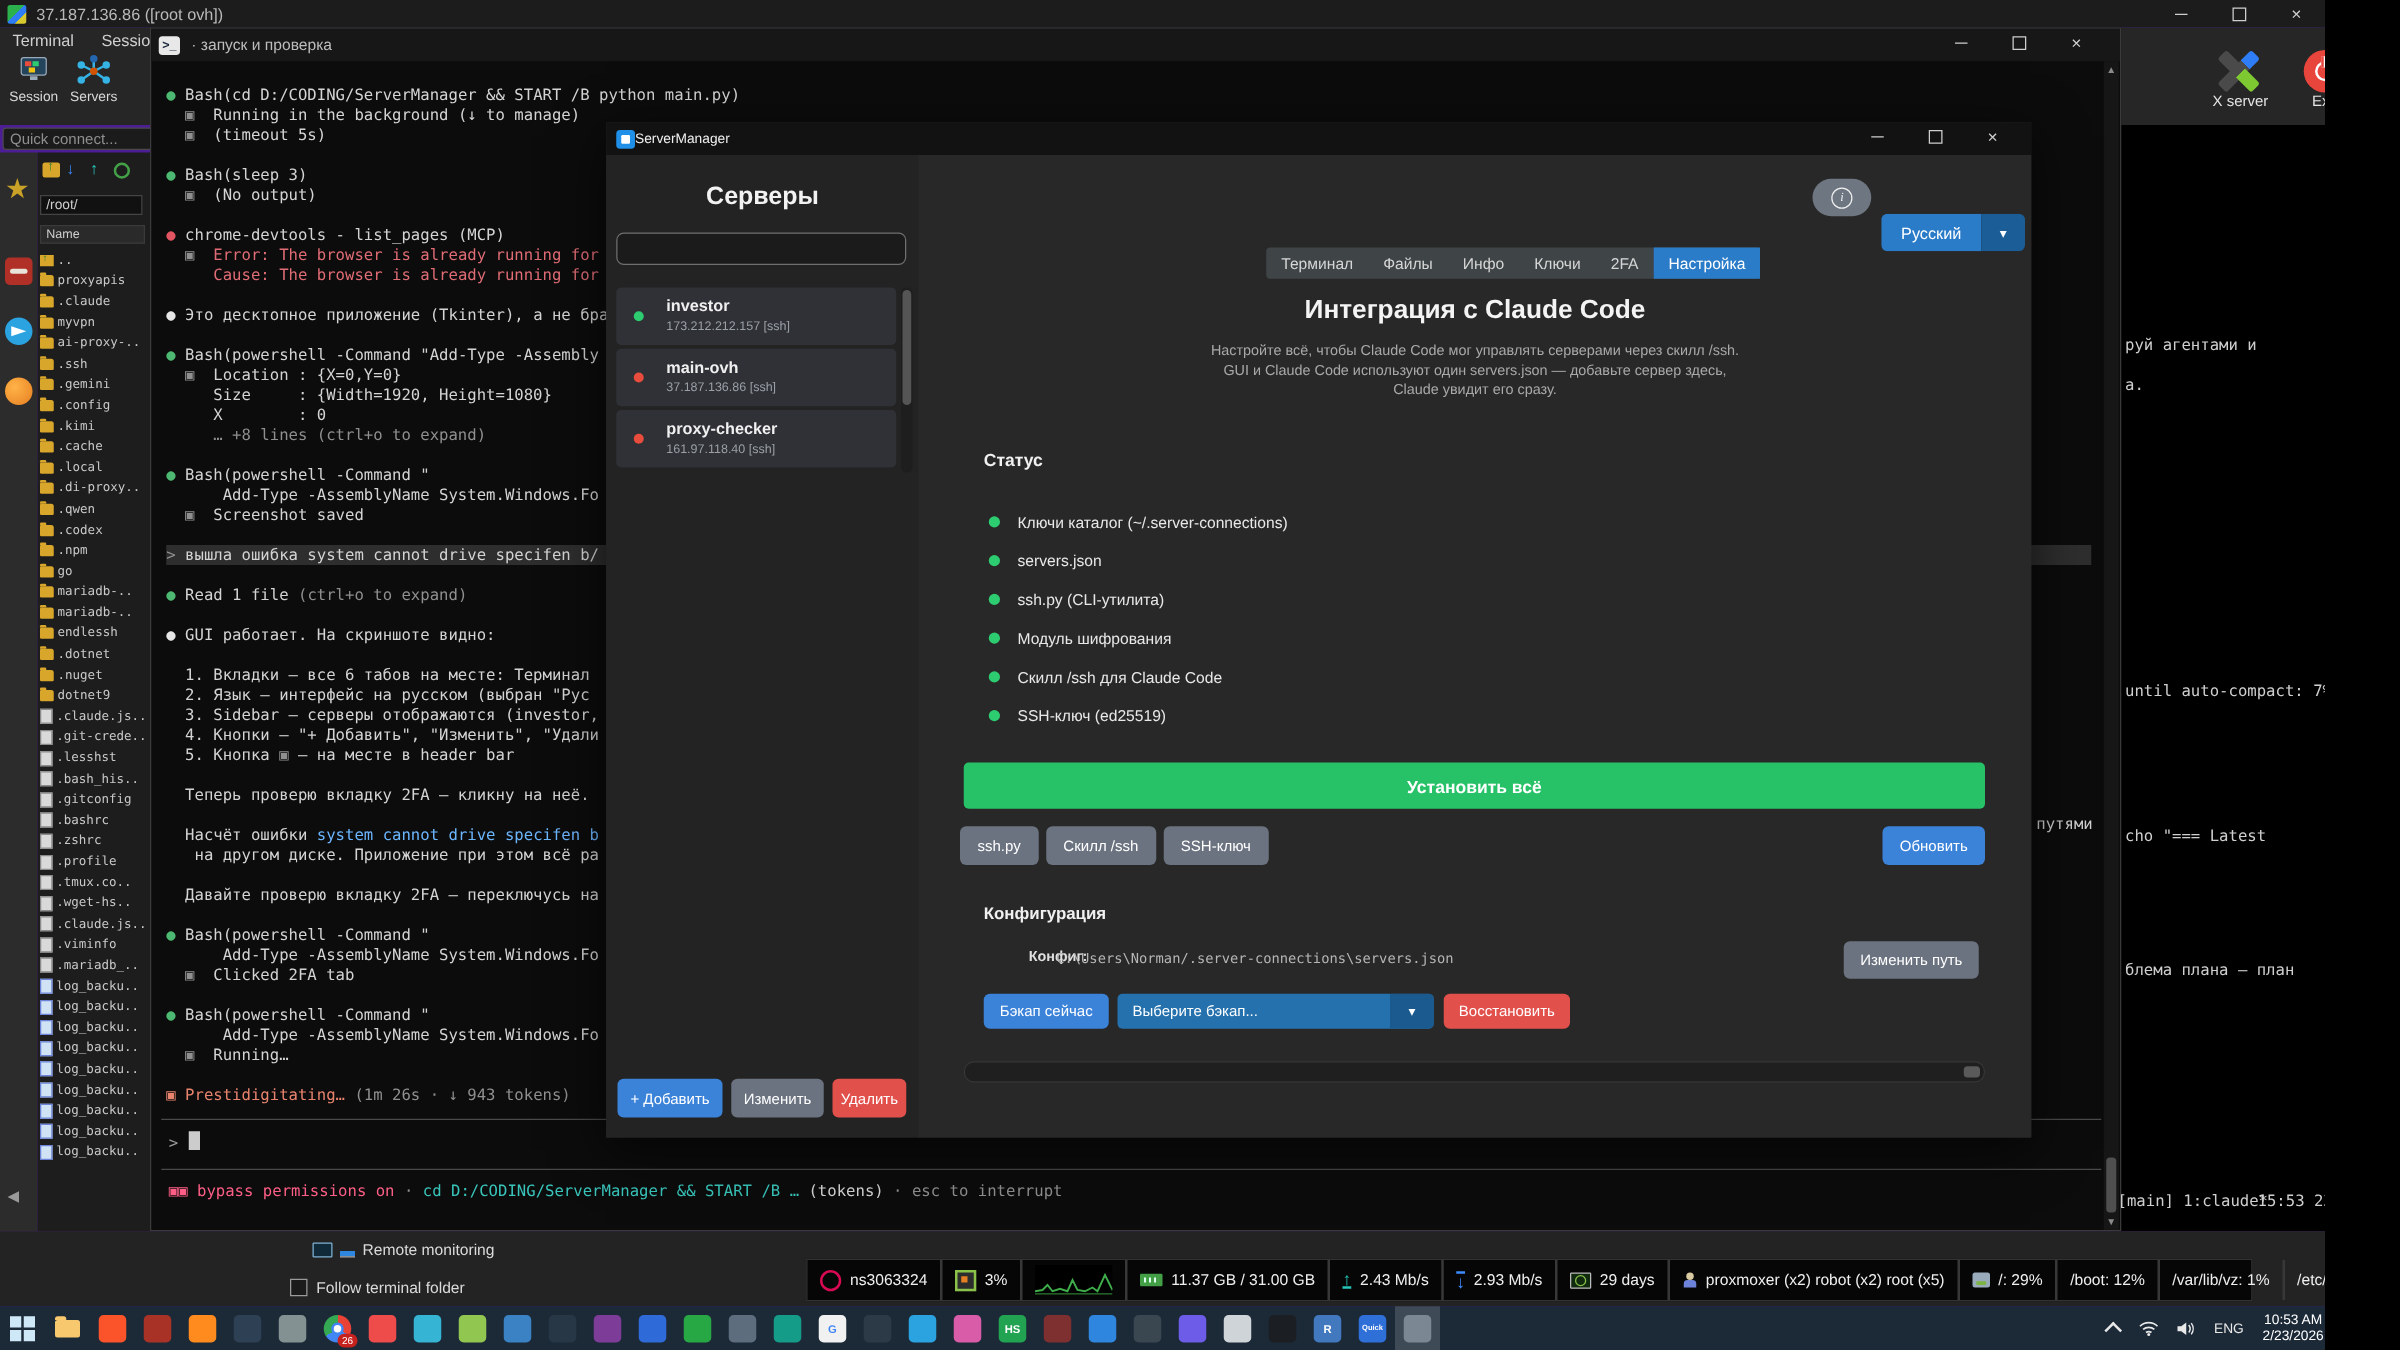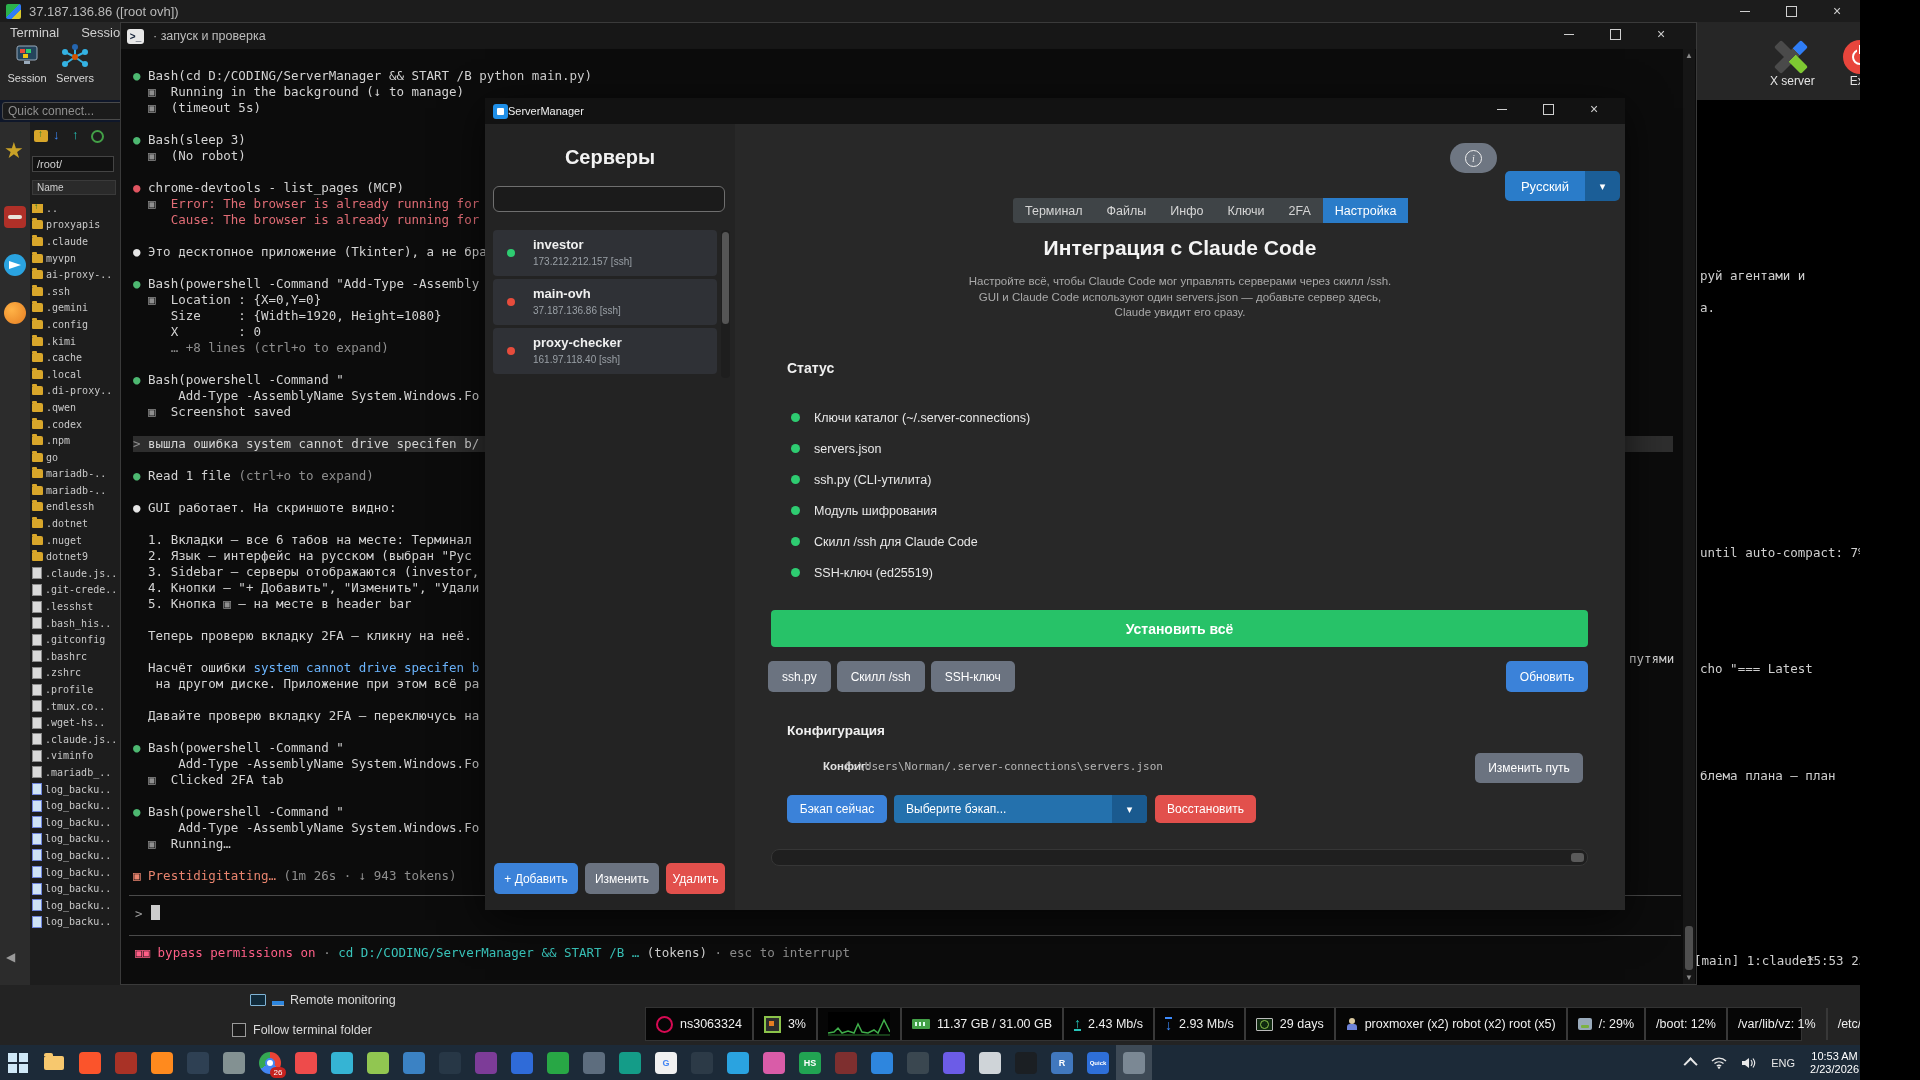--- a/index.html
+++ b/index.html
@@ -1,16 +1,16 @@
 <!DOCTYPE html>
 <html><head>
 <meta charset="utf-8">
 <style>
   html,body{margin:0;padding:0;background:#000;}
-  #root{position:relative;width:1860px;height:1080px;overflow:hidden;background:#0f172a;
+  #root{position:relative;width:1860px;height:1080px;overflow:hidden;background:#4c1d95;
         font-family:"Liberation Sans",sans-serif;-webkit-font-smoothing:antialiased;}
   .abs{position:absolute;}
 
   
   #mx-titlebar{left:0;top:0;width:1920px;height:22px;background:#1c1c1c;color:#b9b9b9;
     font-size:13px;display:flex;align-items:center;gap:8px;padding-left:6px;box-sizing:border-box;}
   .mx-app-icon{width:15px;height:15px;background:linear-gradient(135deg,#2bb24c 0 45%,#2f7df6 45% 70%,#d8c92e 70%);border-radius:2px;}
   .win-ctrls{display:flex;}
   .wbtn{width:46px;height:22px;display:flex;align-items:center;justify-content:center;}
   .wbtn .bar{width:10px;height:1px;background:#cfcfcf;}
@@ -511,21 +511,21 @@
             <span class="x">×</span>
           </div>
       </div>
     </div>
     <div id="term-lines">
         <div class="tline"><span class="tc-g">● </span><span class="tc-b">Bash(cd D:/CODING/ServerManager &amp;&amp; START /B python main.py)</span></div>
         <div class="tline"><span class="tc-gr">  ▣  </span><span class="tc-b">Running in the background (↓ to manage)</span></div>
         <div class="tline"><span class="tc-gr">  ▣  </span><span class="tc-b">(timeout 5s)</span></div>
         <div class="tline"></div>
         <div class="tline"><span class="tc-g">● </span><span class="tc-b">Bash(sleep 3)</span></div>
-        <div class="tline"><span class="tc-gr">  ▣  </span><span class="tc-b">(No robot)</span></div>
+        <div class="tline"><span class="tc-gr">  ▣  </span><span class="tc-b">(No output)</span></div>
         <div class="tline"></div>
         <div class="tline"><span class="tc-r">● </span><span class="tc-b">chrome-devtools - list_pages (MCP)</span></div>
         <div class="tline"><span class="tc-gr">  ▣  </span><span class="tc-rd">Error: The browser is already running for</span></div>
         <div class="tline"><span class="tc-b">     </span><span class="tc-rd">Cause: The browser is already running for</span></div>
         <div class="tline"></div>
         <div class="tline"><span class="tc-wb">● </span><span class="tc-b">Это десктопное приложение (Tkinter), а не бра</span></div>
         <div class="tline"></div>
         <div class="tline"><span class="tc-g">● </span><span class="tc-b">Bash(powershell -Command "Add-Type -Assembly</span></div>
         <div class="tline"><span class="tc-gr">  ▣  </span><span class="tc-b">Location : {X=0,Y=0}</span></div>
         <div class="tline"><span class="tc-b">     Size     : {Width=1920, Height=1080}</span></div>

